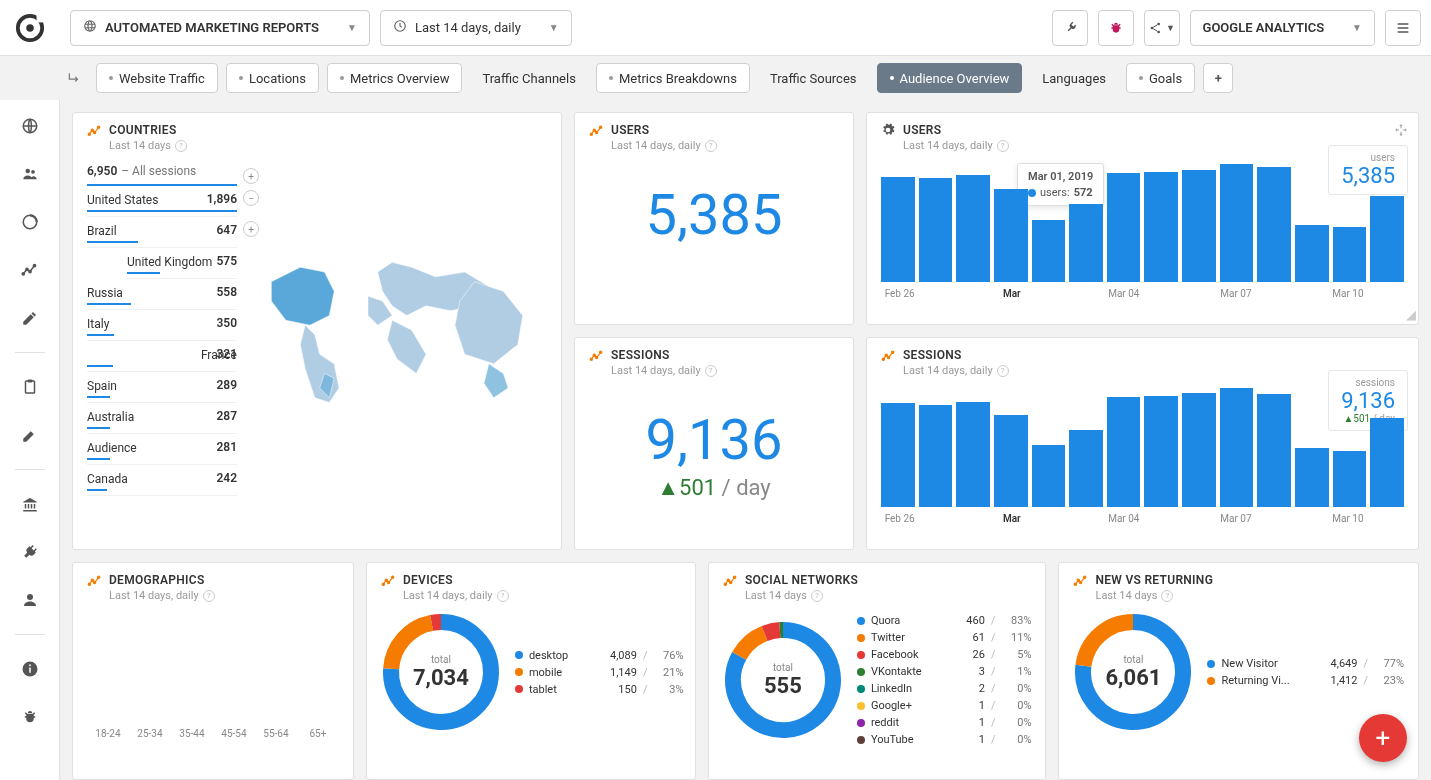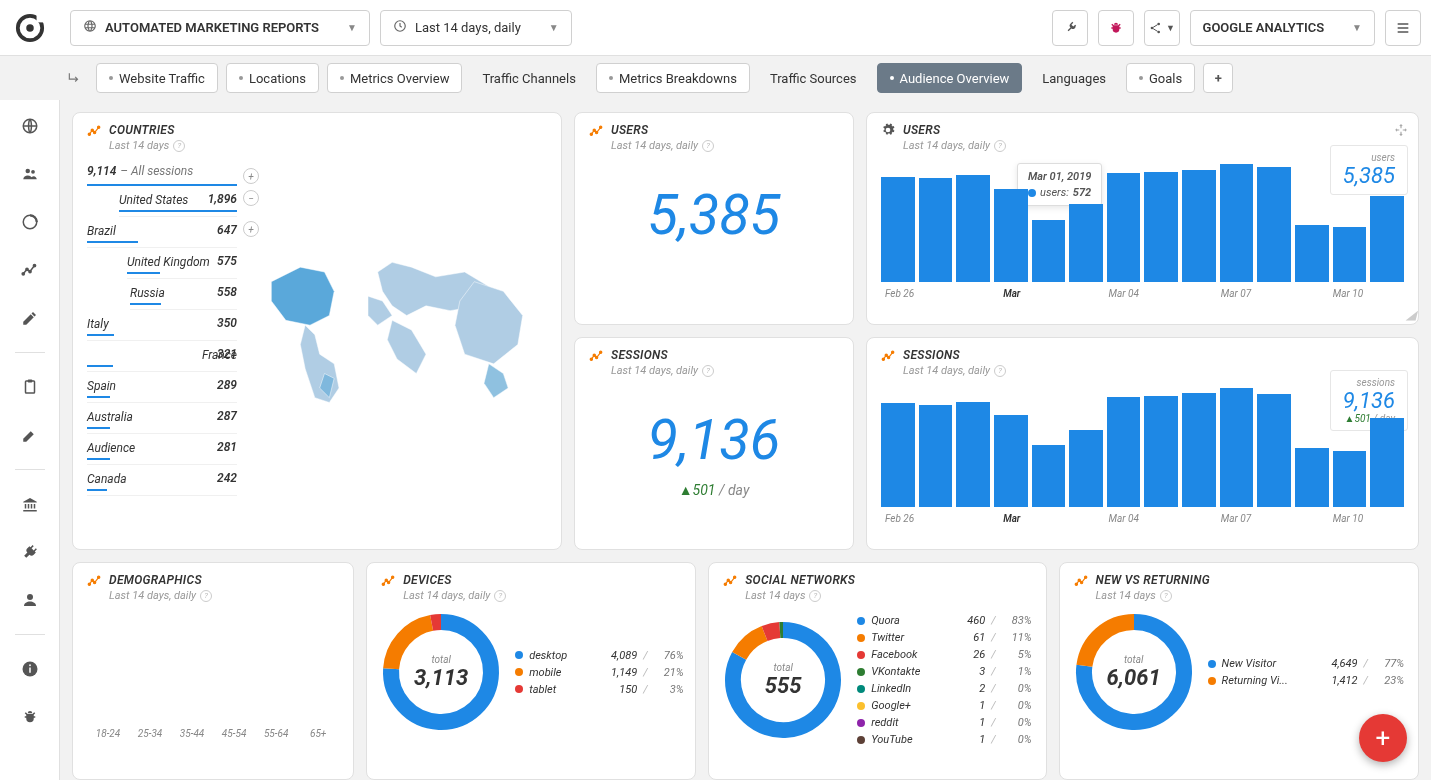--- a/index.html
+++ b/index.html
@@ -27,21 +27,21 @@
 .route-arrow { width: 28px; display: flex; justify-content: center; color: #888; }
 
 
 .left-rail { position: absolute; left: 0; top: 100px; width: 60px; bottom: 0; background: #fff; border-right: 1px solid #e0e0e0; display: flex; flex-direction: column; align-items: center; padding-top: 8px; gap: 12px; }
 .rail-icon { width: 36px; height: 36px; display: flex; align-items: center; justify-content: center; color: #555; cursor: pointer; border-radius: 4px; }
 .rail-icon svg { width: 18px; height: 18px; }
 
 
 .main { position: absolute; left: 60px; top: 100px; right: 0; bottom: 0; padding: 12px; overflow: hidden; }
 .grid-row { display: flex; gap: 12px; margin-bottom: 12px; }
-.card { background: #fff; border: 1px solid #e0e0e0; border-radius: 8px; position: relative; font-style: italic; }
+.card { background: #fff; border: 1px solid #e0e0e0; border-radius: 3px; position: relative; }
 .card-h { display: flex; align-items: flex-start; padding: 10px 14px 0; gap: 8px; }
 .card-h .net-icon { color: #f57c00; margin-top: 2px; }
 .card-h .titleblock { display: flex; flex-direction: column; }
 .card-h .card-title { font-size: 12px; font-weight: 600; color: #333; letter-spacing: 0.3px; }
 .card-h .card-sub { font-size: 11px; color: #999; display: flex; align-items: center; gap: 4px; margin-top: 2px; }
 .gear-corner { position: absolute; right: 10px; top: 10px; color: #aaa; cursor: pointer; }
 
 
 .countries-body { padding: 12px 14px 14px; display: flex; gap: 10px; }
 .country-list { width: 150px; }
@@ -50,21 +50,21 @@
 .country-row { padding: 6px 0 4px; border-bottom: 1px solid #f0f0f0; position: relative; }
 .country-row .nm { font-size: 12px; color: #333; }
 .country-row .val { position: absolute; right: 0; top: 6px; font-size: 12px; font-weight: 600; }
 .country-row .bar { height: 2px; background: #1e88e5; margin-top: 3px; }
 .add-chip { position: absolute; right: -22px; top: 4px; width: 16px; height: 16px; border: 1px solid #ccc; border-radius: 50%; display: flex; align-items: center; justify-content: center; font-size: 10px; color: #888; background:#fff; }
 .map { flex: 1; position: relative; display: flex; align-items: center; justify-content: center; }
 
 
 .bignum { padding: 30px 0 0; text-align: center; }
 .bignum .val { font-size: 56px; font-weight: 400; color: #1e88e5; }
-.bignum .delta { font-size: 14px; color: #333; margin-top: 9px; }
+.bignum .delta { font-size: 22px; color: #333; margin-top: 2px; }
 .bignum .delta .up { color: #2e7d32; }
 .bignum .delta .lbl { color: #888; }
 
 
 .barchart { position: relative; padding: 10px 14px 6px; }
 .bars { display: flex; align-items: flex-end; gap: 4px; height: 120px; }
 .bars .b { flex: 1; background: #1e88e5; }
 .xaxis { display: flex; font-size: 10px; color: #888; margin-top: 6px; position: relative; height: 12px; }
 .xaxis span { position: absolute; transform: translateX(-50%); }
 .tooltip-badge { position: absolute; background: #fff; border: 1px solid #ddd; border-radius: 3px; padding: 6px 10px; font-size: 11px; color: #555; box-shadow: 0 2px 6px rgba(0,0,0,0.1); }
@@ -302,30 +302,30 @@
           <span class="card-sub">
               <span>Last 14 days</span>
               <span class="help-circ">?</span>
             </span>
         </div>
       </div>
       <div class="countries-body">
         <div class="country-list">
           <div style="position:relative;padding-bottom:4px;border-bottom:2px solid #1e88e5">
             <span class="country-total">
-                <span>9,114</span> 
+                <span>6,950</span> 
                 <span class="light">– All sessions</span>
               </span>
             <span class="add-chip">+</span>
           </div>
           <div id="country-rows">
-              <div class="country-row" style="position: relative; margin-left: 32px;"><span class="nm">United States</span><span class="val">1,896</span><div class="bar" style="width:100%"></div><span class="add-chip">−</span></div>
+              <div class="country-row" style="position: relative;"><span class="nm">United States</span><span class="val">1,896</span><div class="bar" style="width:100%"></div><span class="add-chip">−</span></div>
               <div class="country-row" style="position: relative;"><span class="nm">Brazil</span><span class="val">647</span><div class="bar" style="width:34%"></div><span class="add-chip">+</span></div>
               <div class="country-row" style="position: relative; margin-left: 40px;"><span class="nm">United Kingdom</span><span class="val">575</span><div class="bar" style="width:30%"></div></div>
-              <div class="country-row" style="position: relative; margin-left: 43px;"><span class="nm">Russia</span><span class="val">558</span><div class="bar" style="width:29%"></div></div>
+              <div class="country-row" style="position: relative;"><span class="nm">Russia</span><span class="val">558</span><div class="bar" style="width:29%"></div></div>
               <div class="country-row" style="position: relative;"><span class="nm">Italy</span><span class="val">350</span><div class="bar" style="width:18%"></div></div>
               <div class="country-row" style="position: relative; text-align: right;"><span class="nm">France</span><span class="val">321</span><div class="bar" style="width:17%"></div></div>
               <div class="country-row" style="position: relative;"><span class="nm">Spain</span><span class="val">289</span><div class="bar" style="width:15%"></div></div>
               <div class="country-row" style="position: relative;"><span class="nm">Australia</span><span class="val">287</span><div class="bar" style="width:15%"></div></div>
               <div class="country-row" style="position: relative;"><span class="nm">Audience</span><span class="val">281</span><div class="bar" style="width:15%"></div></div>
               <div class="country-row" style="position: relative;"><span class="nm">Canada</span><span class="val">242</span><div class="bar" style="width:13%"></div></div>
             </div>
         </div>
         <div class="map">
           <svg viewBox="0 0 300 180" width="290" height="200">
@@ -571,21 +571,21 @@
             </span>
           </div>
       </div>
       <div class="donut-wrap" id="devices-donut">
           <div class="donut"><svg width="120" height="120" viewBox="0 0 120 120">
               <path d="M 60 10 A 50 50 0 1 1 10.098663578586425 56.86047402353433" stroke="#1e88e5" stroke-width="16" fill="none"></path>
               <path d="M 10.098663578586425 56.86047402353433 A 50 50 0 0 1 50.63093427071381 10.885637463565558" stroke="#f57c00" stroke-width="16" fill="none"></path>
               <path d="M 50.63093427071381 10.885637463565558 A 50 50 0 0 1 60.000000000000036 10" stroke="#e53935" stroke-width="16" fill="none"></path>
             </svg><div class="center">
               <span class="t">total</span>
-              <span class="n">3,113</span>
+              <span class="n">7,034</span>
             </div></div>
           <div class="legend">
             <div class="legend-row">
               <span class="sw" style="background:#1e88e5"></span>
               <span class="nm" style="width:58px">desktop</span>
               <span class="v">4,089</span>
               <span class="sep">/</span>
               <span class="p">76%</span>
             </div>
             <div class="legend-row">

